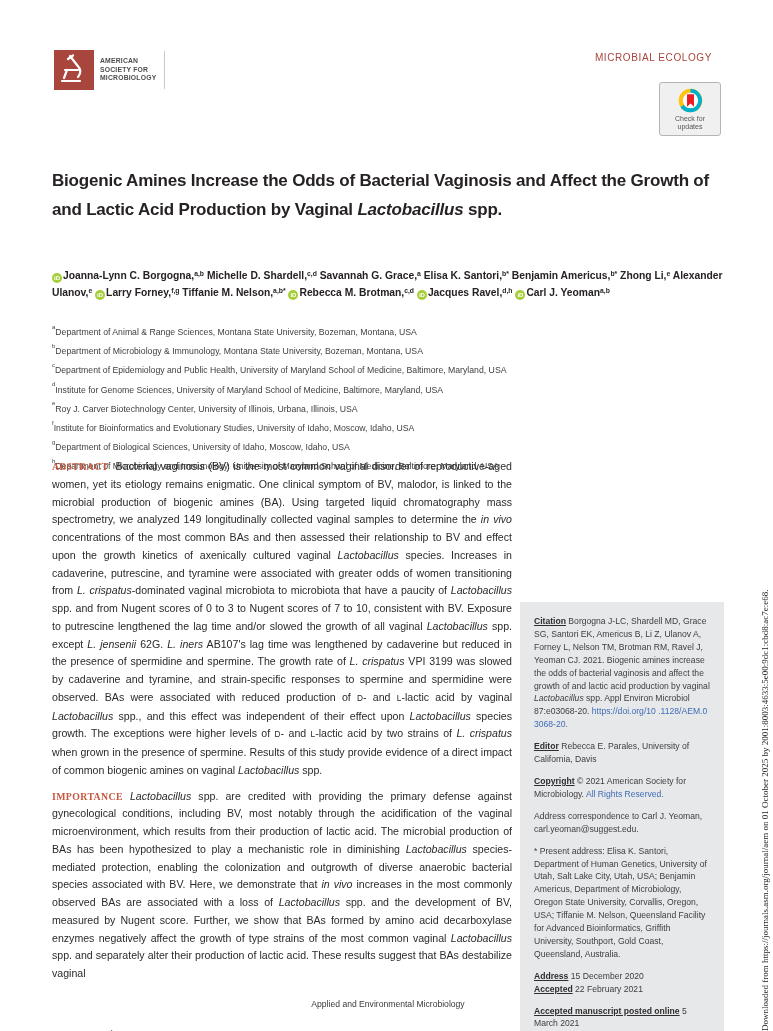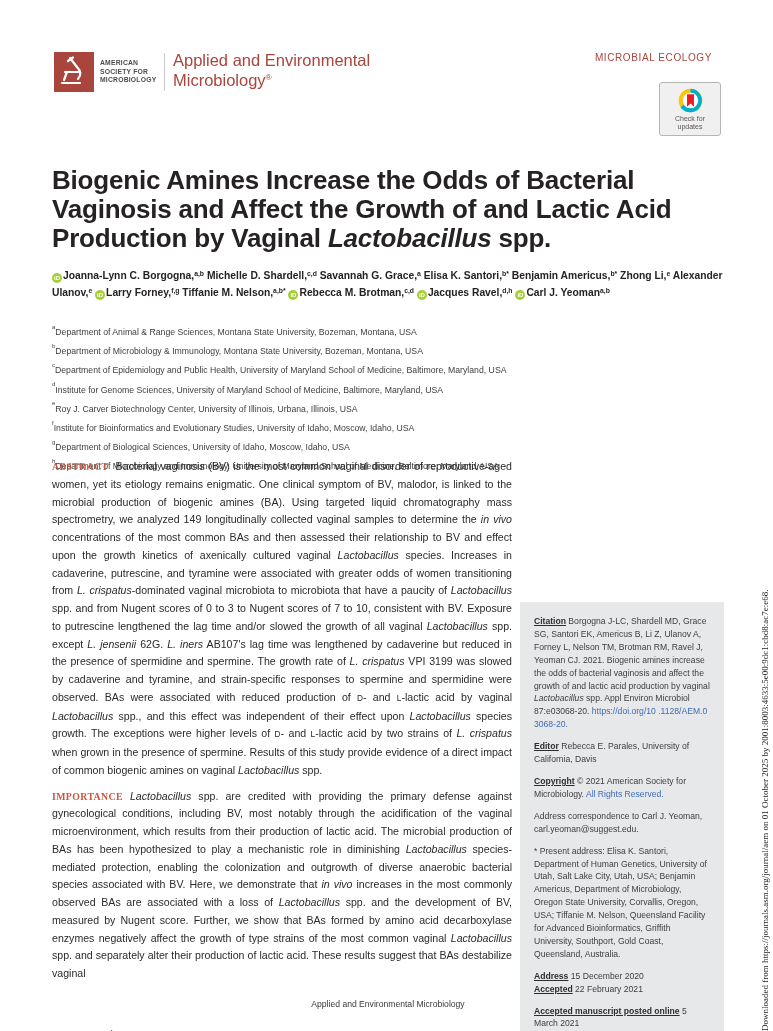--- a/index.html
+++ b/index.html
@@ -15,21 +15,21 @@
   .journal-name{font-size:16.5px;color:#a8453c;line-height:20px;}
   .journal-name .reg{font-size:8px;position:relative;top:-6px;}
   .section-label{position:absolute;right:61px;top:52px;font-size:10px;font-weight:normal;
                  color:#a8453c;letter-spacing:.6px;}
   .crossmark{position:absolute;left:659px;top:82px;width:60px;height:52px;background:#f0f0f0;
              border:1px solid #b5b5b5;border-radius:3px;display:flex;flex-direction:column;
              align-items:center;justify-content:center;cursor:pointer;}
   .crossmark .cm-text{font-size:7px;color:#555;line-height:8px;text-align:center;margin-top:2px;}
 
   
-  .title{position:absolute;left:52px;top:166px;width:672px;font-size:26px;font-weight:bold;
+  .title{position:absolute;left:52px;top:166px;width:672px;font-size:17px;font-weight:bold;
          color:#262223;line-height:29px;letter-spacing:-.2px;}
   .authors{position:absolute;left:52px;top:268px;width:678px;font-size:10.3px;font-weight:bold;
            line-height:15.6px;color:#262223;}
   .authors sup{font-size:6.8px;position:relative;top:-.45em;vertical-align:baseline;}
   .orcid{display:inline-block;width:10px;height:10px;border-radius:50%;background:#a6ce39;
          color:#fff;font-size:6px;line-height:10px;text-align:center;font-weight:bold;
          margin-right:1px;position:relative;top:1px;}
   .affiliations{position:absolute;left:52px;top:321px;width:680px;font-size:8.7px;color:#3e3e3e;
                 line-height:16.3px;}
   .affiliations sup{font-size:6px;position:relative;top:-.4em;}
@@ -79,24 +79,20 @@
           <path d="M8 31 h18"></path>
         </g>
       </svg>
     </div>
     <div class="asm-society">
       <div>AMERICAN</div>
       <div>SOCIETY FOR</div>
       <div>MICROBIOLOGY</div>
     </div>
     <div class="logo-divider"></div>
-    <div class="journal-name">
-      <div>Applied and Environmental</div>
-      <div><span>Microbiology</span><span class="reg">®</span></div>
-    </div>
   </div>
 
   <div class="section-label">MICROBIAL ECOLOGY</div>
 
   <div class="crossmark">
     <svg viewBox="0 0 36 36" width="25" height="25">
       <circle cx="18" cy="18" r="14" fill="none" stroke="#ffc20e" stroke-width="6"></circle>
       <path d="M18 4 A14 14 0 1 1 6 26" fill="none" stroke="#00b0ca" stroke-width="6"></path>
       <circle cx="18" cy="18" r="11" fill="#fff"></circle>
       <path d="M13 9 h10 v18 l-5 -4.7 -5 4.7 z" fill="#ed1c24"></path>

